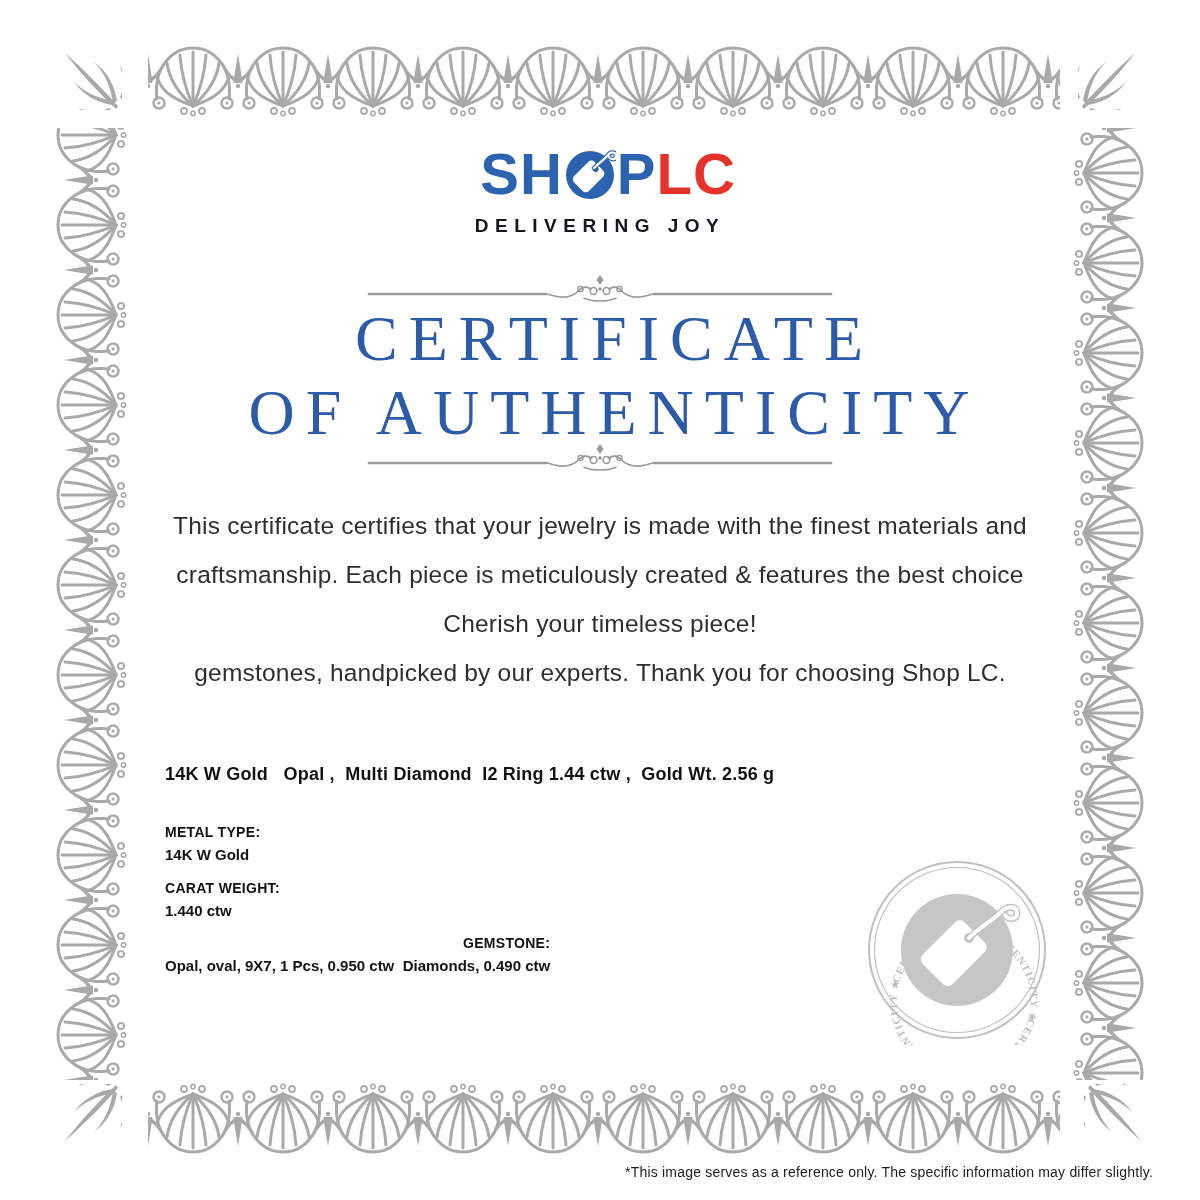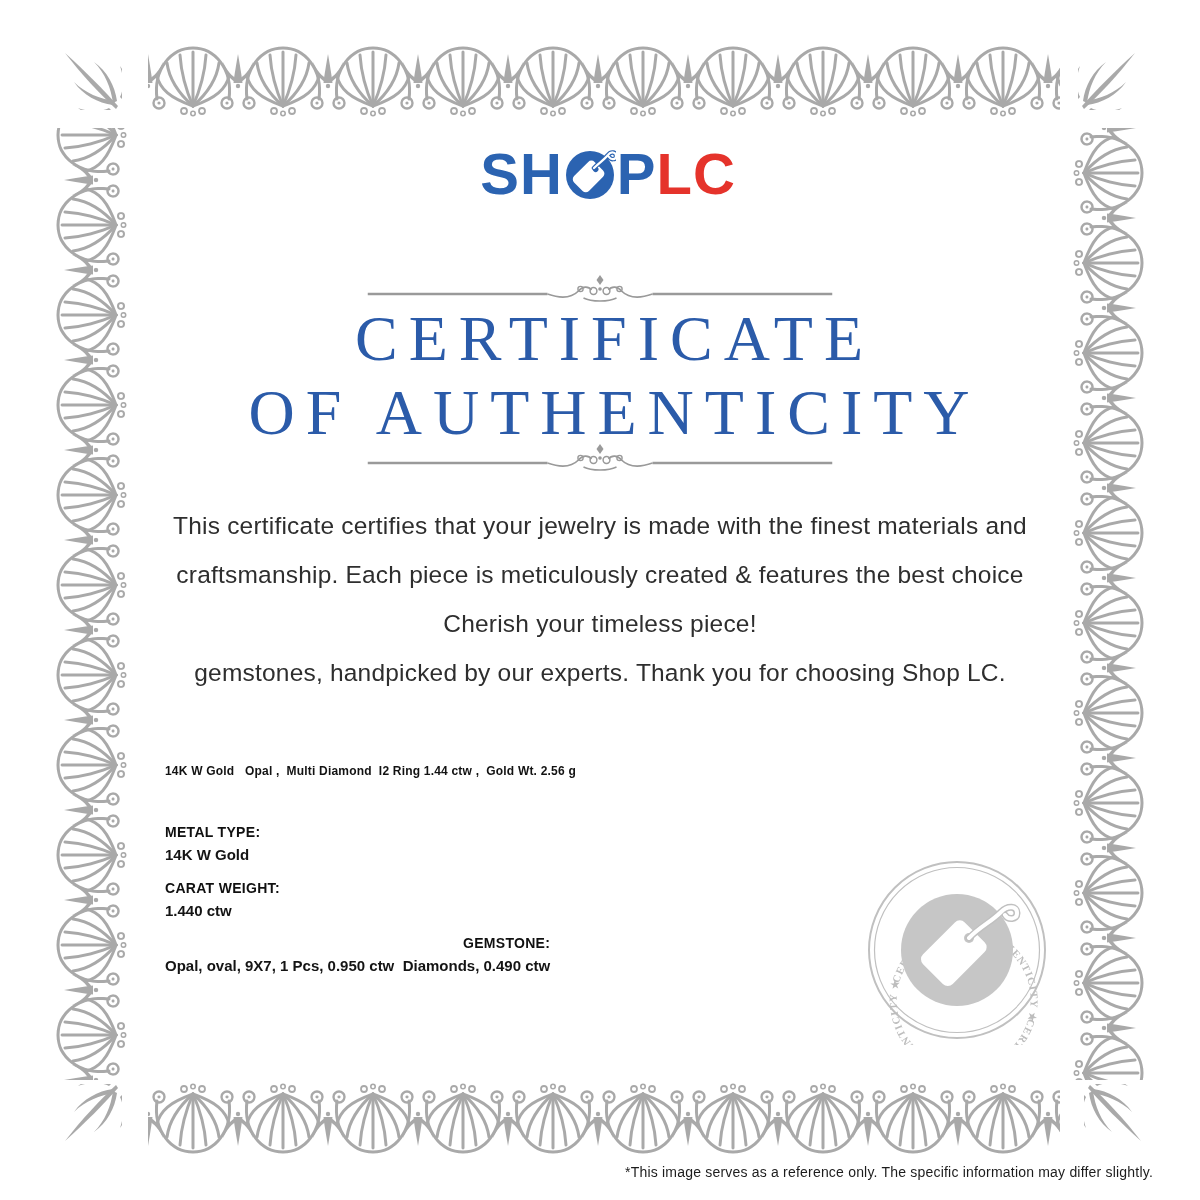--- a/index.html
+++ b/index.html
@@ -45,21 +45,21 @@
   
   .body-par {
     position:absolute; left:50%; transform:translateX(-50%); top:501px;
     width:920px; text-align:center; color:#2e2e2e;
     font-size:24.5px; font-weight:300; line-height:49px;
     letter-spacing:0.2px;
   }
   
   .product-summary {
     position:absolute; left:165px; top:764px;
-    font-size:12px; font-weight:700; color:#121212;
+    font-size:18px; font-weight:700; color:#121212;
     letter-spacing:0.2px; white-space:pre-wrap;
   }
   .detail { position:absolute; left:165px; }
   .d-1 { top:823px; } .d-2 { top:879px; } .d-3 { top:934px;text-align:right; }
   .detail-label { font-size:14px; font-weight:800; color:#101010; letter-spacing:0.3px; line-height:18px; }
   .detail-value { font-size:15px; font-weight:600; color:#141414; line-height:18px; margin-top:5px; white-space:pre-wrap; }
   
   .seal { position:absolute; left:862px; top:855px; }
   
   .footer-note {
@@ -168,20 +168,21 @@
         <g transform="rotate(-45)">
           <rect x="-16.5" y="-10.5" width="29" height="21" rx="4.5" fill="#ffffff"></rect>
           <circle cx="8" cy="0" r="2.8" fill="#2b63b1"></circle>
         </g>
         <path d="M4,-7 C10,-13 14,-15 18,-20 C21,-24 26,-23 26,-19 C26,-15 21,-15 19,-18" fill="none" stroke="#2b63b1" stroke-width="4.5" stroke-linecap="round"></path>
         <path d="M4,-7 C10,-13 14,-15 18,-20 C21,-24 26,-23 26,-19 C26,-15 21,-15 19,-18" fill="none" stroke="#ffffff" stroke-width="2.2" stroke-linecap="round"></path>
       </svg>
       <span class="logo-word logo-blue">P</span>
       <span class="logo-word logo-red">LC</span>
     </div>
+    <div class="logo-tagline">DELIVERING JOY</div>
   </div>
 
   <svg class="divider div-top" width="465" height="36">
       <use href="#divider-orn"></use>
     </svg>
   <div class="cert-title title-1">CERTIFICATE</div>
   <div class="cert-title title-2">OF AUTHENTICITY</div>
   <svg class="divider div-bot" width="465" height="36">
       <use href="#divider-orn"></use>
     </svg>

